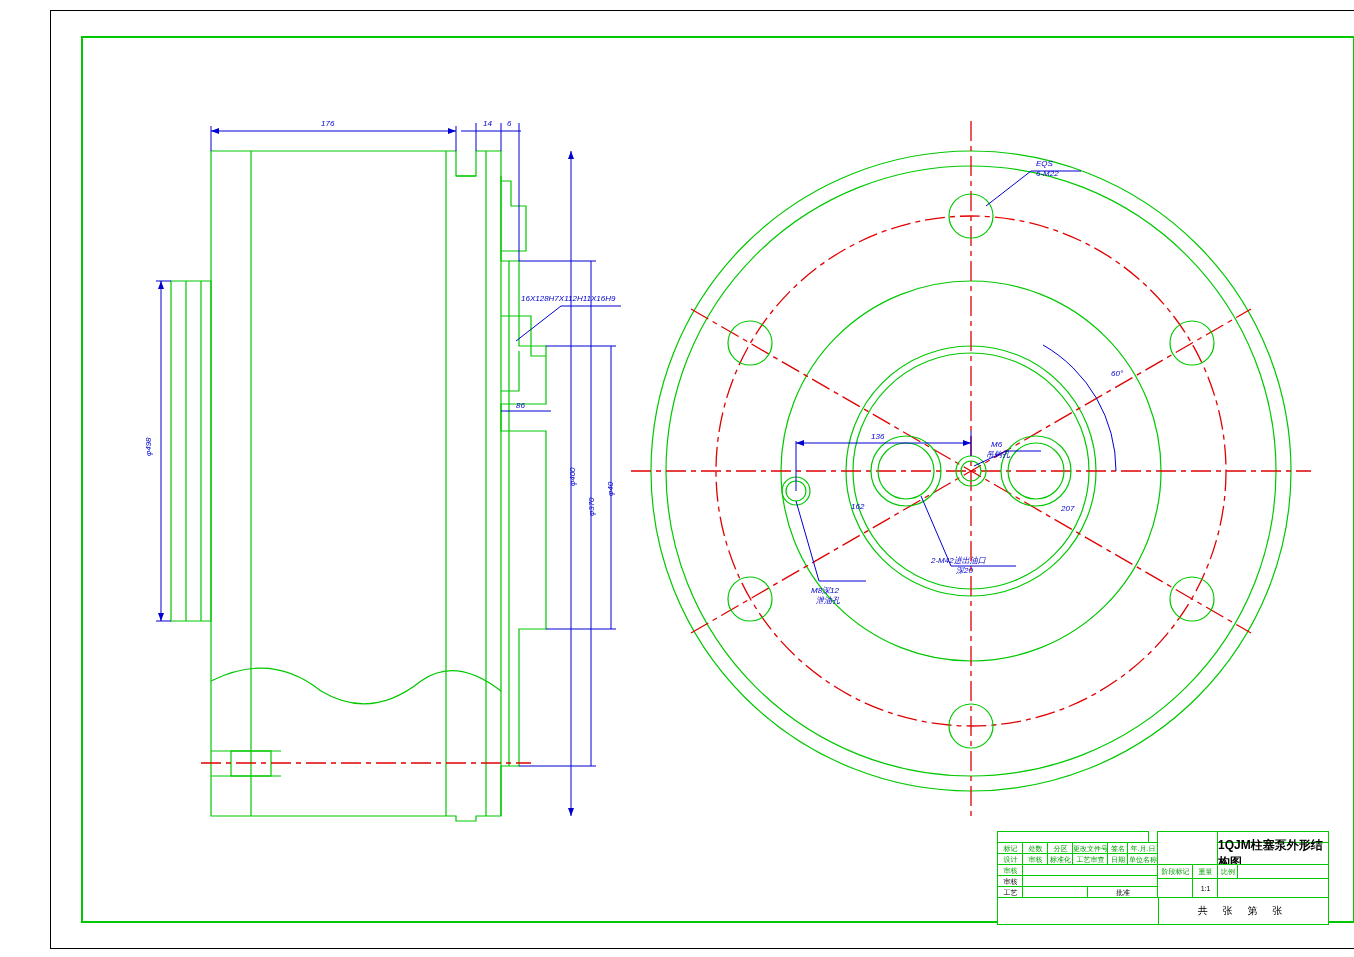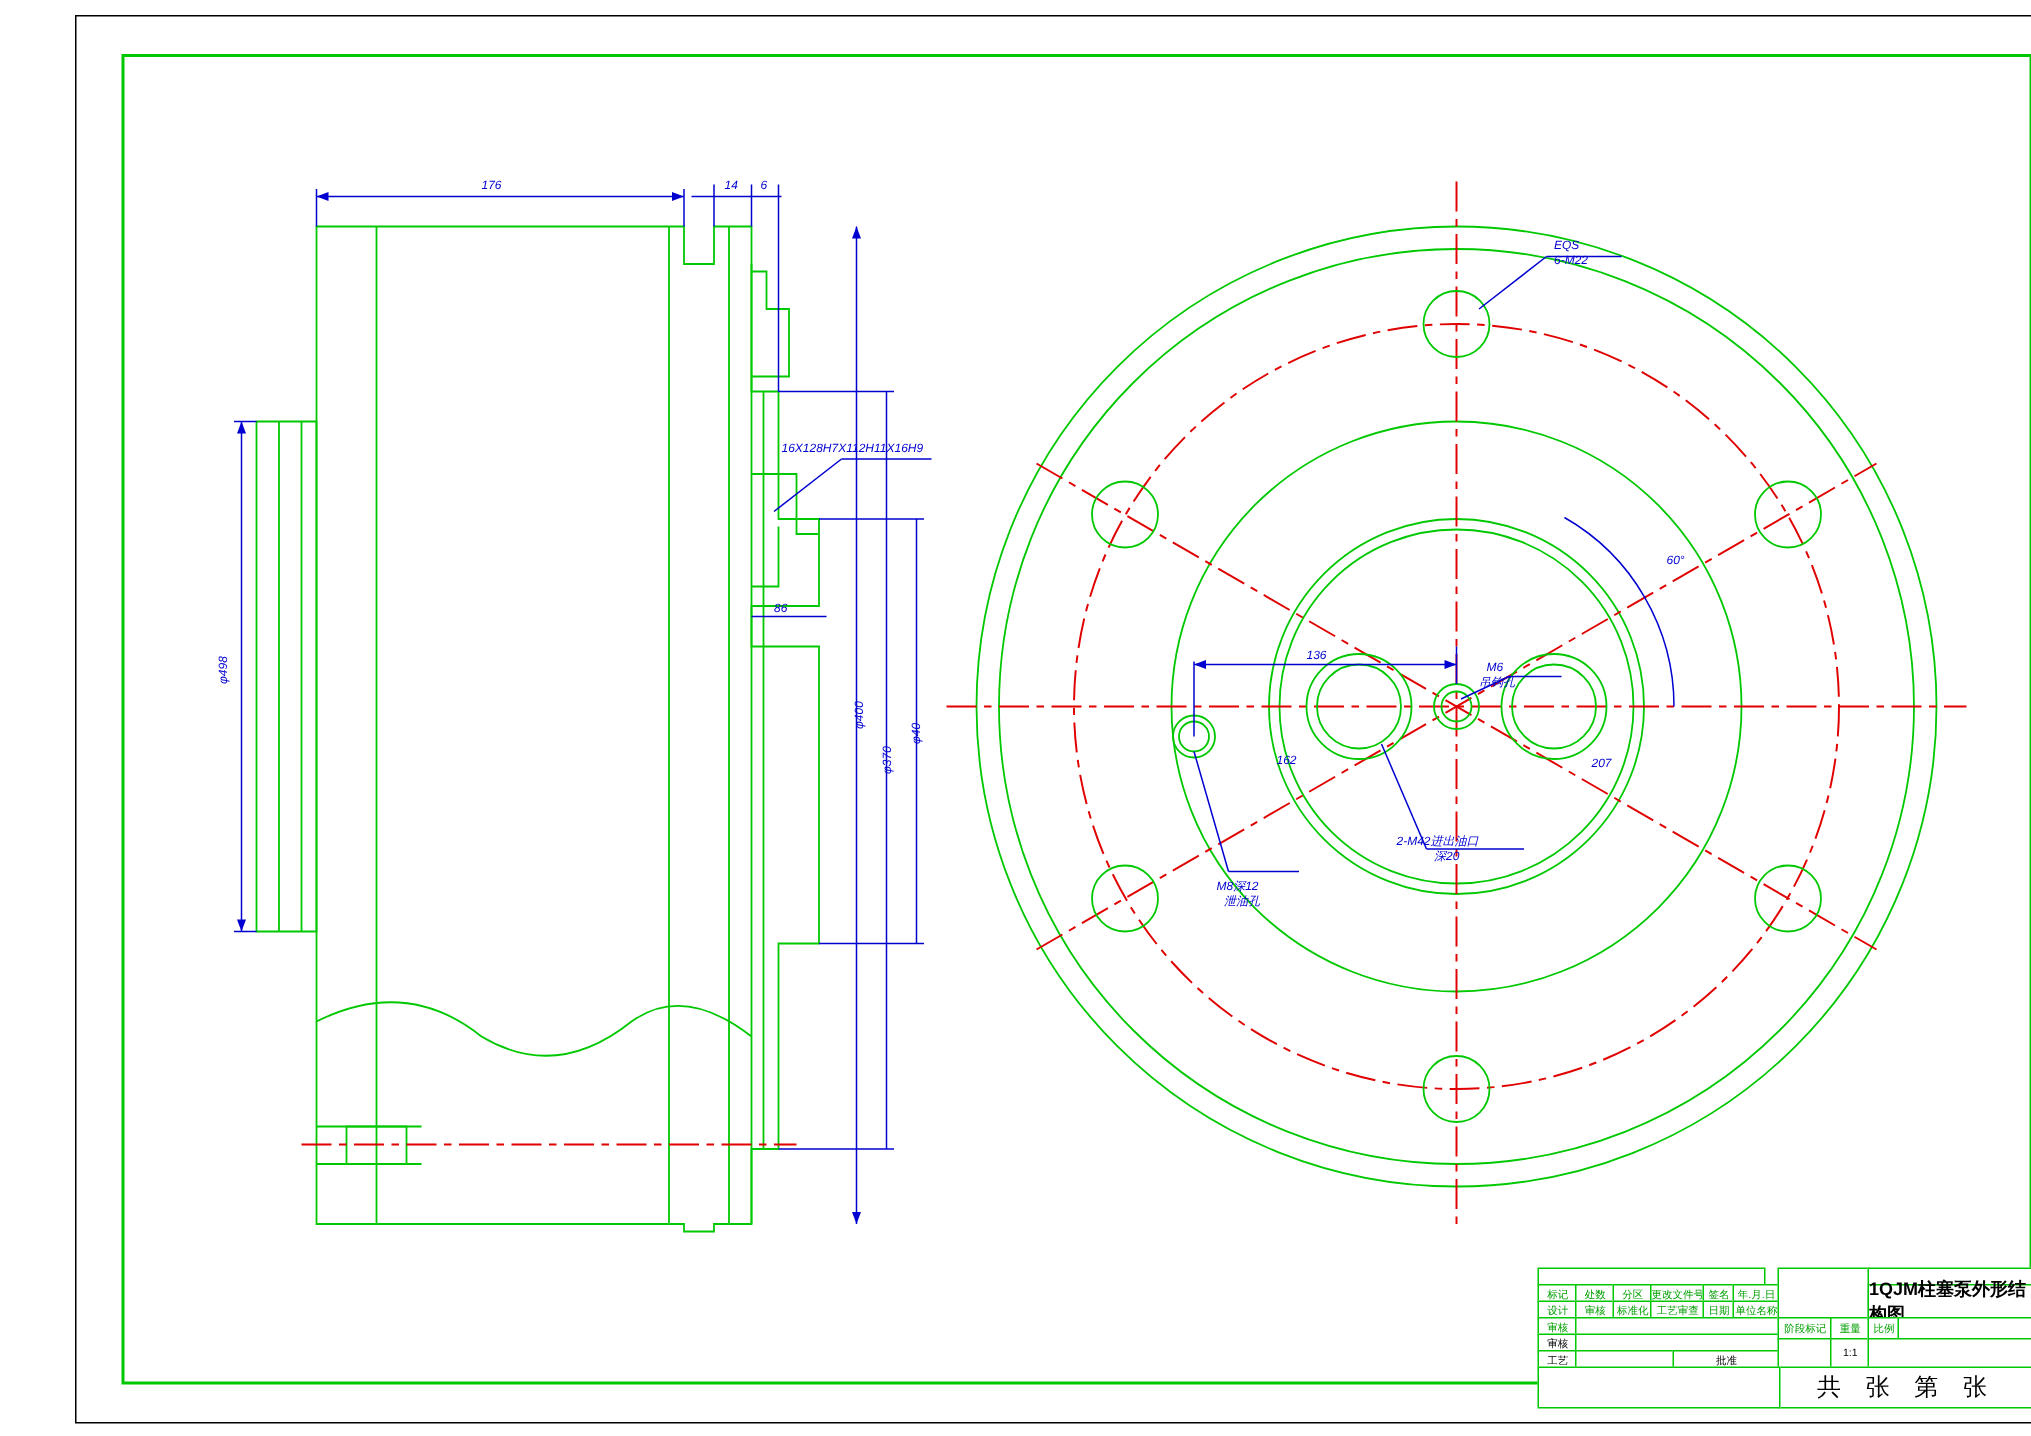--- a/index.html
+++ b/index.html
@@ -3,21 +3,21 @@
 <meta charset="utf-8">
 <style>
 body { margin:0; padding:10px; background:#fff; font-family:Arial,sans-serif; }
 .frame { position:relative; width:1334px; height:937px; border:1px solid #000; background:#fff;margin-left:40px; }
 .inner-frame { position:absolute; left:30px; top:25px; right:30px; bottom:25px; border:2px solid #00c800; }
 svg { position:absolute; left:0; top:0; }
 .green { stroke:#00c800; fill:none; stroke-width:1.2; }
 .blue { stroke:#0000d0; fill:none; stroke-width:1; }
 .red-dash { stroke:#e00000; fill:none; stroke-width:1.3; stroke-dasharray:20 5 5 5; }
 .txt { font-size:8px; fill:#0000d0; font-style:italic; }
-.titleblock { position:absolute; right:30px; bottom:11px; }
+.titleblock { position:absolute; right:30px; bottom:25px;padding-left:28px; }
 .tb-cell { position:absolute; border:1px solid #00c800; font-size:7px; color:#00a000; display:flex; align-items:center; justify-content:center; background:#fff; }
 .tb-title { font-size:12px; font-weight:bold; color:#000; }
 </style>
 </head>
 <body>
 
 <div class="frame">
 <div class="inner-frame"></div>
 
 <svg width="1334" height="937">
@@ -190,17 +190,17 @@
 <div class="tb-cell" style="left:195px;top:33px;width:25px;height:14px;">重量</div>
 <div class="tb-cell" style="left:160px;top:47px;width:35px;height:19px;"></div>
 <div class="tb-cell" style="left:195px;top:47px;width:25px;height:19px;color:#000;">1:1</div>
 
 <div class="tb-cell" style="left:220px;top:0;width:110px;height:33px;"></div>
 <div class="tb-cell tb-title" style="left:220px;top:11px;width:110px;height:22px;">1QJM柱塞泵外形结构图</div>
 <div class="tb-cell" style="left:220px;top:33px;width:20px;height:14px;">比例</div>
 <div class="tb-cell" style="left:240px;top:33px;width:90px;height:14px;"></div>
 <div class="tb-cell" style="left:220px;top:47px;width:110px;height:19px;"></div>
 
-<div class="tb-cell" style="left:160px;top:66px;width:170px;height:26px;color:#000;font-size:16px;letter-spacing:6px;">共 张 第 张</div>
+<div class="tb-cell" style="left:160px;top:66px;width:170px;height:26px;color:#000;font-size:10px;letter-spacing:6px;">共 张 第 张</div>
 <div class="tb-cell" style="left:0;top:66px;width:160px;height:26px;"></div>
 </div>
 
 </div>
 
 </body></html>

